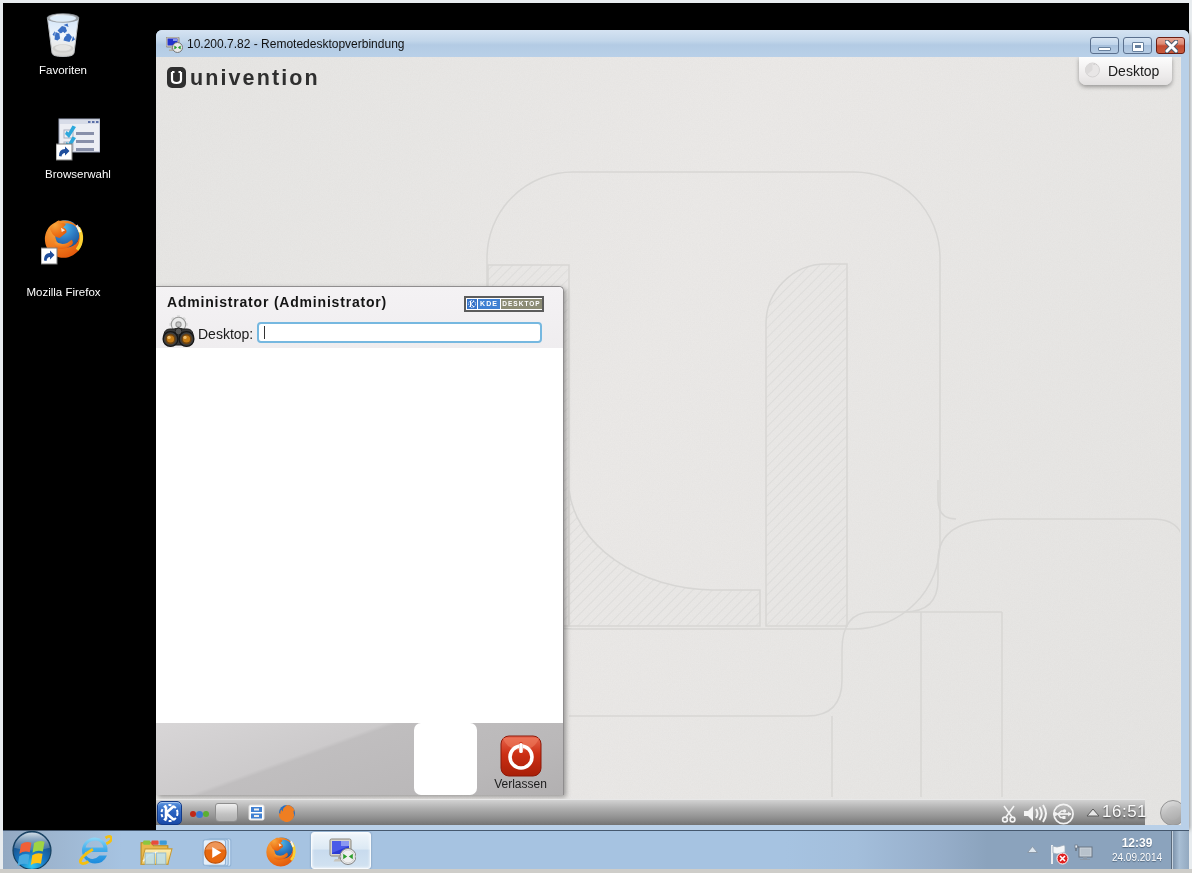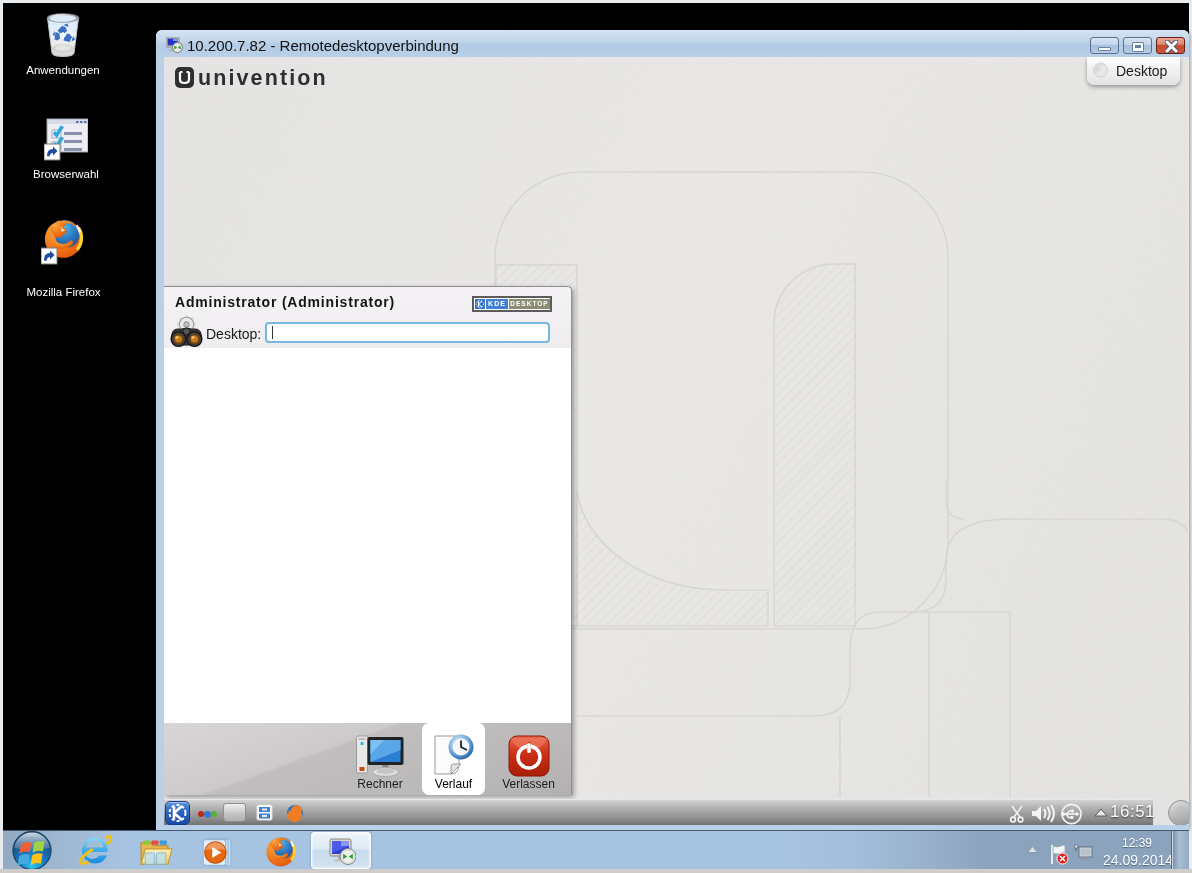--- a/index.html
+++ b/index.html
@@ -14,31 +14,31 @@
   .dicon { position:absolute; text-align:center; color:#fff; font-size:11.5px; }
   .dicon .lbl { position:absolute; left:50%; transform:translateX(-50%); white-space:nowrap; }
 
   
   #rdpwin { left:156px; top:30px; width:1033px; height:800px;
     background:#b9d0e8; border-radius:6px 6px 0 0;
     box-shadow:0 0 4px rgba(0,0,0,.55); }
   #rdptitle { position:absolute; left:0; top:0; width:100%; height:27px;
     border-radius:6px 6px 0 0;
     background:linear-gradient(#d5e3f2 0%, #c2d6ea 40%, #b3cbe4 55%, #b9d0e8 100%);
-    font-size:15px; color:#111; }
+    font-size:12px; color:#111; }
   #rdptitle .ttext { position:absolute; left:31px; top:7px; }
   .wbtn { position:absolute; top:7px; width:29px; height:17px; border-radius:3px;
     border:1px solid #5a6f8d;
     background:linear-gradient(#d7e5f3 0%, #c0d4ea 45%, #a7c0dc 50%, #b6cce4 100%); }
   .wbtn .glyph { position:absolute; }
   #btnclose { background:linear-gradient(#e8a796 0%, #dc8a74 40%, #c34a30 52%, #c95a3c 100%);
     border:1px solid #6b1d12; }
 
   
-  #kde { position:absolute; left:8px; top:27px; width:1025px; height:768px;
+  #kde { position:absolute; left:0; top:27px; width:1025px; height:768px;
     background:linear-gradient(115deg, #e7e6e4 0%, #eceae8 45%, #e6e5e3 100%); overflow:hidden; }
 
   
   #kickoff { position:absolute; left:0px; top:229px; width:408px; height:509px;
     background:#fff; border-top:1px solid #8f8d8e; border-right:1px solid #8f8d8e;
     border-radius:0 5px 0 0;
     box-shadow:2px 2px 5px rgba(0,0,0,.35); }
   #kohead { position:absolute; left:0; top:0; width:100%; height:61px;
     border-radius:0 5px 0 0;
     background:linear-gradient(#f4f2f4, #efedef); }
@@ -87,24 +87,24 @@
         <ellipse cx="19" cy="35.8" rx="8" ry="3" fill="#e4e4e2"></ellipse>
         <ellipse cx="19" cy="6" rx="16" ry="4.3" fill="url(#trim)" stroke="#8e949a" stroke-width=".8"></ellipse>
         <ellipse cx="19" cy="6.3" rx="13" ry="3.1" fill="#dcebf8"></ellipse>
         <g fill="#3a6fc4">
           <path d="M13.5,18.5 l4.5,-4.5 3.5,1 1.5,4 -3,2.8 -4.2,-0.8 z M19.5,13 l4,-1.5 1,3.5 z"></path>
           <path d="M10.5,27.5 l1,-7.5 4,1.5 0.5,5 -2.5,2 z M11,19 l-2.5,3.5 2,2 z"></path>
           <path d="M19.5,28.5 l6,1.5 2.5,-5 -3,-3.5 -4,1 z M27.5,29.5 l3.5,-2 -2,-3.5 z"></path>
         </g>
         <path d="M15.5,23 l3.5,-3.3 3.7,3.4 -3.5,3.4 z" fill="#f4f8fc"></path>
       </svg>
-      <span class="lbl" style="top:52px;">Anwendungen</span>
-    </div>
-
-    <div class="dicon" style="left:44px; top:118px; width:44px; height:45px;">
+      <span class="lbl" style="top:52px;">Favoriten</span>
+    </div>
+
+    <div class="dicon" style="left:56px; top:118px; width:44px; height:45px;">
       <svg width="44" height="45" viewBox="0 0 44 45">
         <rect x="3" y="1" width="41" height="33" fill="#eceef4" stroke="#9aa2b8" stroke-width="1"></rect>
         <rect x="4" y="2" width="39" height="4" fill="#d7dce8"></rect>
         <rect x="36" y="3" width="2.5" height="2" fill="#5a6fa8"></rect>
         <rect x="40" y="3" width="2.5" height="2" fill="#5a6fa8"></rect>
         <rect x="32" y="3" width="2.5" height="2" fill="#5a6fa8"></rect>
         <rect x="8" y="12" width="9" height="8" fill="none" stroke="#aab0c0"></rect>
         <rect x="8" y="24" width="9" height="8" fill="none" stroke="#aab0c0"></rect>
         <rect x="20" y="14" width="18" height="3" fill="#8890aa"></rect>
         <rect x="20" y="22" width="18" height="3" fill="#8890aa"></rect>
@@ -259,53 +259,20 @@
           </svg>
           <span style="position:absolute;left:42px;top:39px;font-size:14px;color:#1a1a1a;">Desktop:</span>
 
           <div style="position:absolute;left:101px;top:35px;width:285px;height:21px;background:#fff;border:2px solid #76b8e0;border-radius:4px;">
             <div style="position:absolute;left:5px;top:2px;width:1px;height:13px;background:#333;"></div>
           </div>
         </div>
         <div id="kotabs">
 
           <div style="position:absolute;left:258px;top:0;width:63px;height:72px;background:#fff;border-radius:7px;"></div>
-          <div class="kotab" style="left:171px;width:90px;">
-            <svg class="ticn" width="49" height="44" viewBox="0 0 49 44">
-              <rect x="1" y="2" width="11" height="37" rx="1.5" fill="#e8e8e8" stroke="#9a9a9a"></rect>
-              <rect x="3" y="4" width="7" height="2" fill="#bbb"></rect>
-              <rect x="5" y="8" width="3" height="3" fill="#35b8d8"></rect>
-              <rect x="4" y="33" width="5" height="4" fill="#c84a10"></rect>
-              <rect x="12" y="3" width="36" height="28" rx="2" fill="#222"></rect>
-              <rect x="15" y="6" width="30" height="22" fill="#2a7fd4"></rect>
-              <path d="M15,6 h30 v10 l-30,12 z" fill="#5aa6e8"></path>
-              <path d="M15,6 h14 L15,20 z" fill="#7cc0f2"></path>
-              <rect x="27" y="31" width="6" height="4" fill="#888"></rect>
-              <ellipse cx="30" cy="38" rx="13" ry="4.5" fill="#dcdcdc" stroke="#aaa"></ellipse>
-              <ellipse cx="30" cy="37" rx="9" ry="2.8" fill="#c4c4c4"></ellipse>
-            </svg>
-            <span class="tlbl">Rechner</span>
-          </div>
-          <div class="kotab" style="left:258px;width:63px;color:#000;">
-            <svg class="ticn" width="42" height="44" viewBox="0 0 42 44">
-              <defs>
-                <radialGradient id="clg" cx=".4" cy=".35" r=".7">
-                <stop offset="0" stop-color="#e8f2fc"></stop>
-                  <stop offset=".55" stop-color="#7db3e0"></stop>
-                  <stop offset="1" stop-color="#1a5c9e"></stop>
-              </radialGradient>
-              </defs>
-              <path d="M2,2 L26,2 L26,30 Q26,40 18,40 L2,40 Z M26,30 L18,40" fill="#fbfbfb" stroke="#999"></path>
-              <path d="M28,30 L18,40 L18,33 Q18,30 21,30 Z" fill="#e2e2e2" stroke="#999"></path>
-              <circle cx="28" cy="13" r="12.5" fill="url(#clg)"></circle>
-              <circle cx="28" cy="13" r="8.5" fill="#f4f8fc"></circle>
-              <path d="M28,6.5 V13 L34,16" stroke="#222" stroke-width="1.8" fill="none"></path>
-            </svg>
-            <span class="tlbl">Verlauf</span>
-          </div>
           <div class="kotab" style="left:321px;width:87px;padding-left:37px;">
             <svg class="ticn" width="44" height="44" viewBox="0 0 44 44">
               <defs>
                 <linearGradient id="pwg" x1="0" y1="0" x2="0" y2="1">
                 <stop offset="0" stop-color="#e86850"></stop>
                   <stop offset=".45" stop-color="#cc2f14"></stop>
                   <stop offset="1" stop-color="#a81f08"></stop>
               </linearGradient>
               </defs>
               <rect x="2" y="2" width="40" height="40" rx="8" fill="url(#pwg)" stroke="#8c1808"></rect>
@@ -491,18 +458,18 @@
       <circle cx="13.5" cy="14.5" r="5.5" fill="#e02020" stroke="#fff" stroke-width="1"></circle>
       <path d="M11,12 l5,5 M16,12 l-5,5" stroke="#fff" stroke-width="1.6"></path>
     </svg>
     <svg style="position:absolute;left:1071px;top:13px;" width="19" height="17" viewBox="0 0 19 17">
       <rect x="5" y="3" width="13" height="10" fill="#ccd4dc" stroke="#6a7684"></rect>
       <rect x="6.5" y="4.5" width="10" height="7" fill="#b8c2cc"></rect>
       <path d="M9,13 v2 h-3 v1 h10 v-1 h-3 v-2" fill="#8a98a8"></path>
       <path d="M2,1 v6 M2,3 h3" stroke="#6a7684" stroke-width="1.6" fill="none"></path>
       <rect x="1" y="1" width="2.5" height="3" fill="#e8ecf0" stroke="#6a7684" stroke-width=".7"></rect>
     </svg>
-    <div style="position:absolute;left:1106px;top:5px;width:56px;text-align:center;font-size:12px;color:#fff;text-shadow:0 1px 1px rgba(20,40,60,.5);">12:39</div>
-    <div style="position:absolute;left:1100px;top:21px;width:68px;text-align:center;font-size:14px;color:#fff;text-shadow:0 1px 1px rgba(20,40,60,.5);">24.09.2014</div>
+    <div style="position:absolute;left:1106px;top:5px;width:56px;text-align:center;font-size:12px;color:#fff;text-shadow:0 1px 1px rgba(20,40,60,.5);font-weight:bold;">12:39</div>
+    <div style="position:absolute;left:1100px;top:21px;width:68px;text-align:center;font-size:10px;color:#fff;text-shadow:0 1px 1px rgba(20,40,60,.5);">24.09.2014</div>
     <div style="position:absolute;left:1168px;top:0;width:1px;height:39px;background:#5a6a7c;"></div>
     <div style="position:absolute;left:1169px;top:0;width:17px;height:39px;background:linear-gradient(90deg,#7e94ac,#a8bed4 40%,#93a9c0);border-left:1px solid #c8d4e0;"></div>
   </div>
   <div class="abs" id="botframe"></div>
 
 </body></html>

